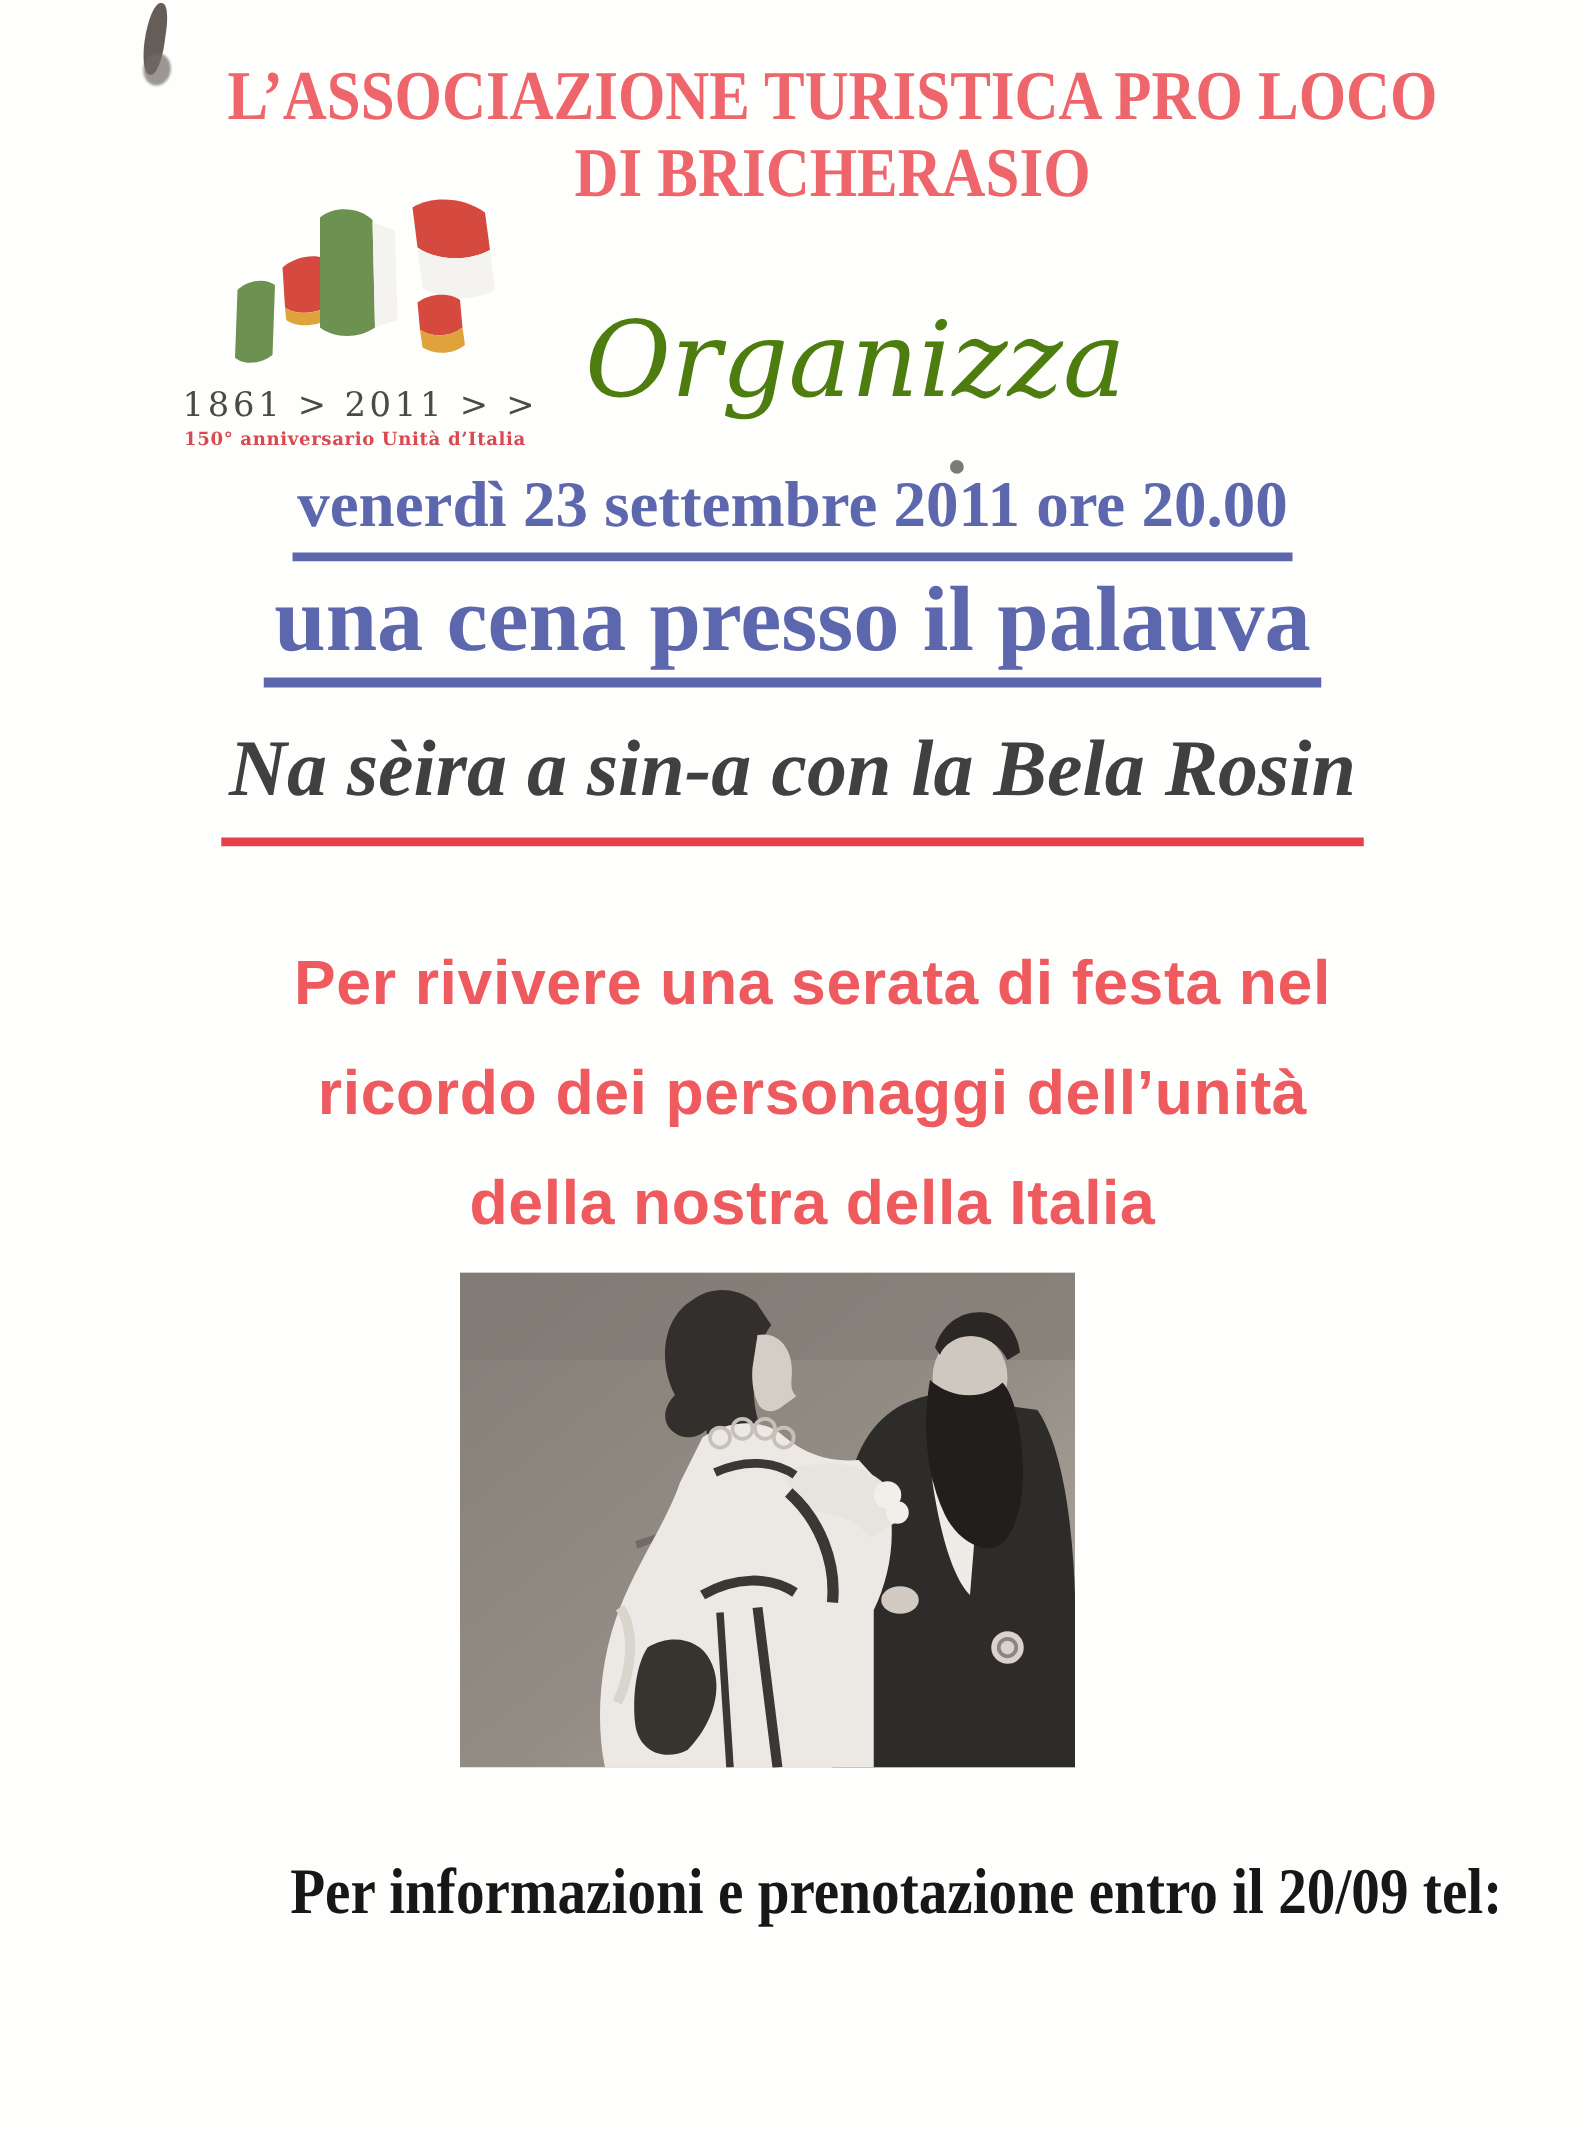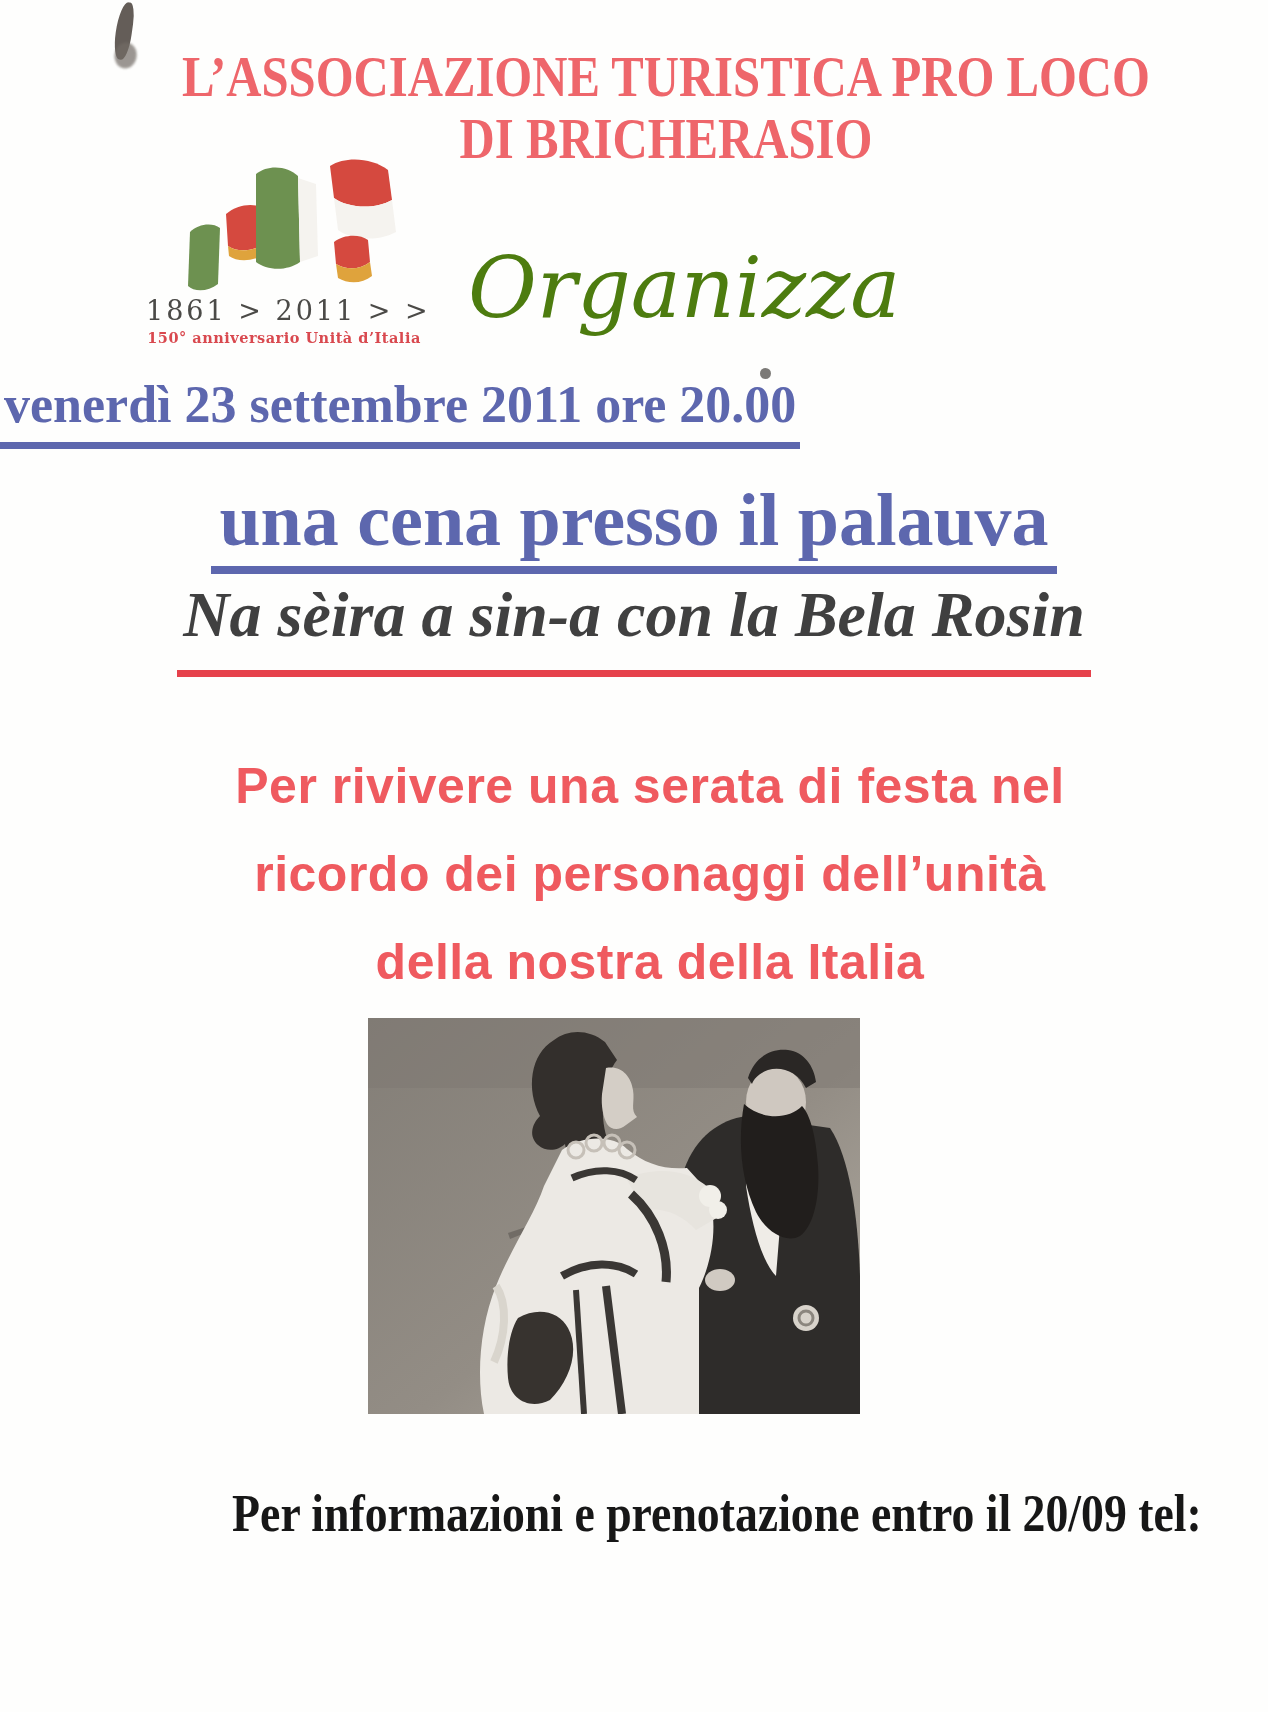--- a/index.html
+++ b/index.html
@@ -30,42 +30,42 @@
     position:absolute;top:46px;left:0;width:100%;
     text-align:center;color:#ee666b;font-weight:bold;
     font-size:56px;line-height:62px;letter-spacing:0px;margin-left:32px;
   }
   .title .tline{display:block;transform:scaleX(0.87);transform-origin:50% 50%;white-space:pre;}
   
   .logo{position:absolute;left:146px;top:156px;width:276px;text-align:center;}
   .logo svg{display:block;margin:0 auto;}
   .logo-years{
     font-family:"DejaVu Serif", serif;color:#4b4a47;
-    font-size:27px;line-height:34px;letter-spacing:3px;white-space:pre;
+    font-size:27px;line-height:34px;letter-spacing:3px;white-space:pre;margin-top:14px;
   }
   .logo-caption{
     font-family:"DejaVu Serif", serif;font-weight:bold;color:#d9494f;
     font-size:14.5px;line-height:19px;letter-spacing:.5px;white-space:pre;
   }
   
   .organizza{
     position:absolute;top:240px;left:468px;
     font-family:"DejaVu Serif", serif;font-style:italic;
     font-size:84px;line-height:96px;color:#4d7c0f;white-space:pre;
   }
   
-  .date-line{position:absolute;top:374px;left:0;width:100%;}
+  .date-line{position:absolute;top:374px;left:0;width:100%;text-align:center;}
   .date-line span{
     display:inline-block;font-weight:bold;font-size:52px;line-height:62px;
     color:#5d67ae;border-bottom:7px solid #5d67ae;padding:0 4px 6px 4px;white-space:pre;
   }
   .venue-line{position:absolute;top:452px;left:0;width:100%;text-align:center;}
   .venue-line span{
     display:inline-block;font-weight:bold;font-size:74px;line-height:88px;
-    color:#5d67ae;border-bottom:8px solid #5d67ae;padding:0 8px 2px 8px;white-space:pre;margin-top:24px;
+    color:#5d67ae;border-bottom:8px solid #5d67ae;padding:0 8px 2px 8px;white-space:pre;
   }
   
   .subtitle-line{position:absolute;top:576px;left:0;width:100%;text-align:center;}
   .subtitle-line span{
     display:inline-block;font-weight:bold;font-style:italic;
     font-size:64px;line-height:78px;color:#404040;
     border-bottom:7px solid #e6414b;padding:0 6px 16px 6px;white-space:pre;
   }
   
   .description{

